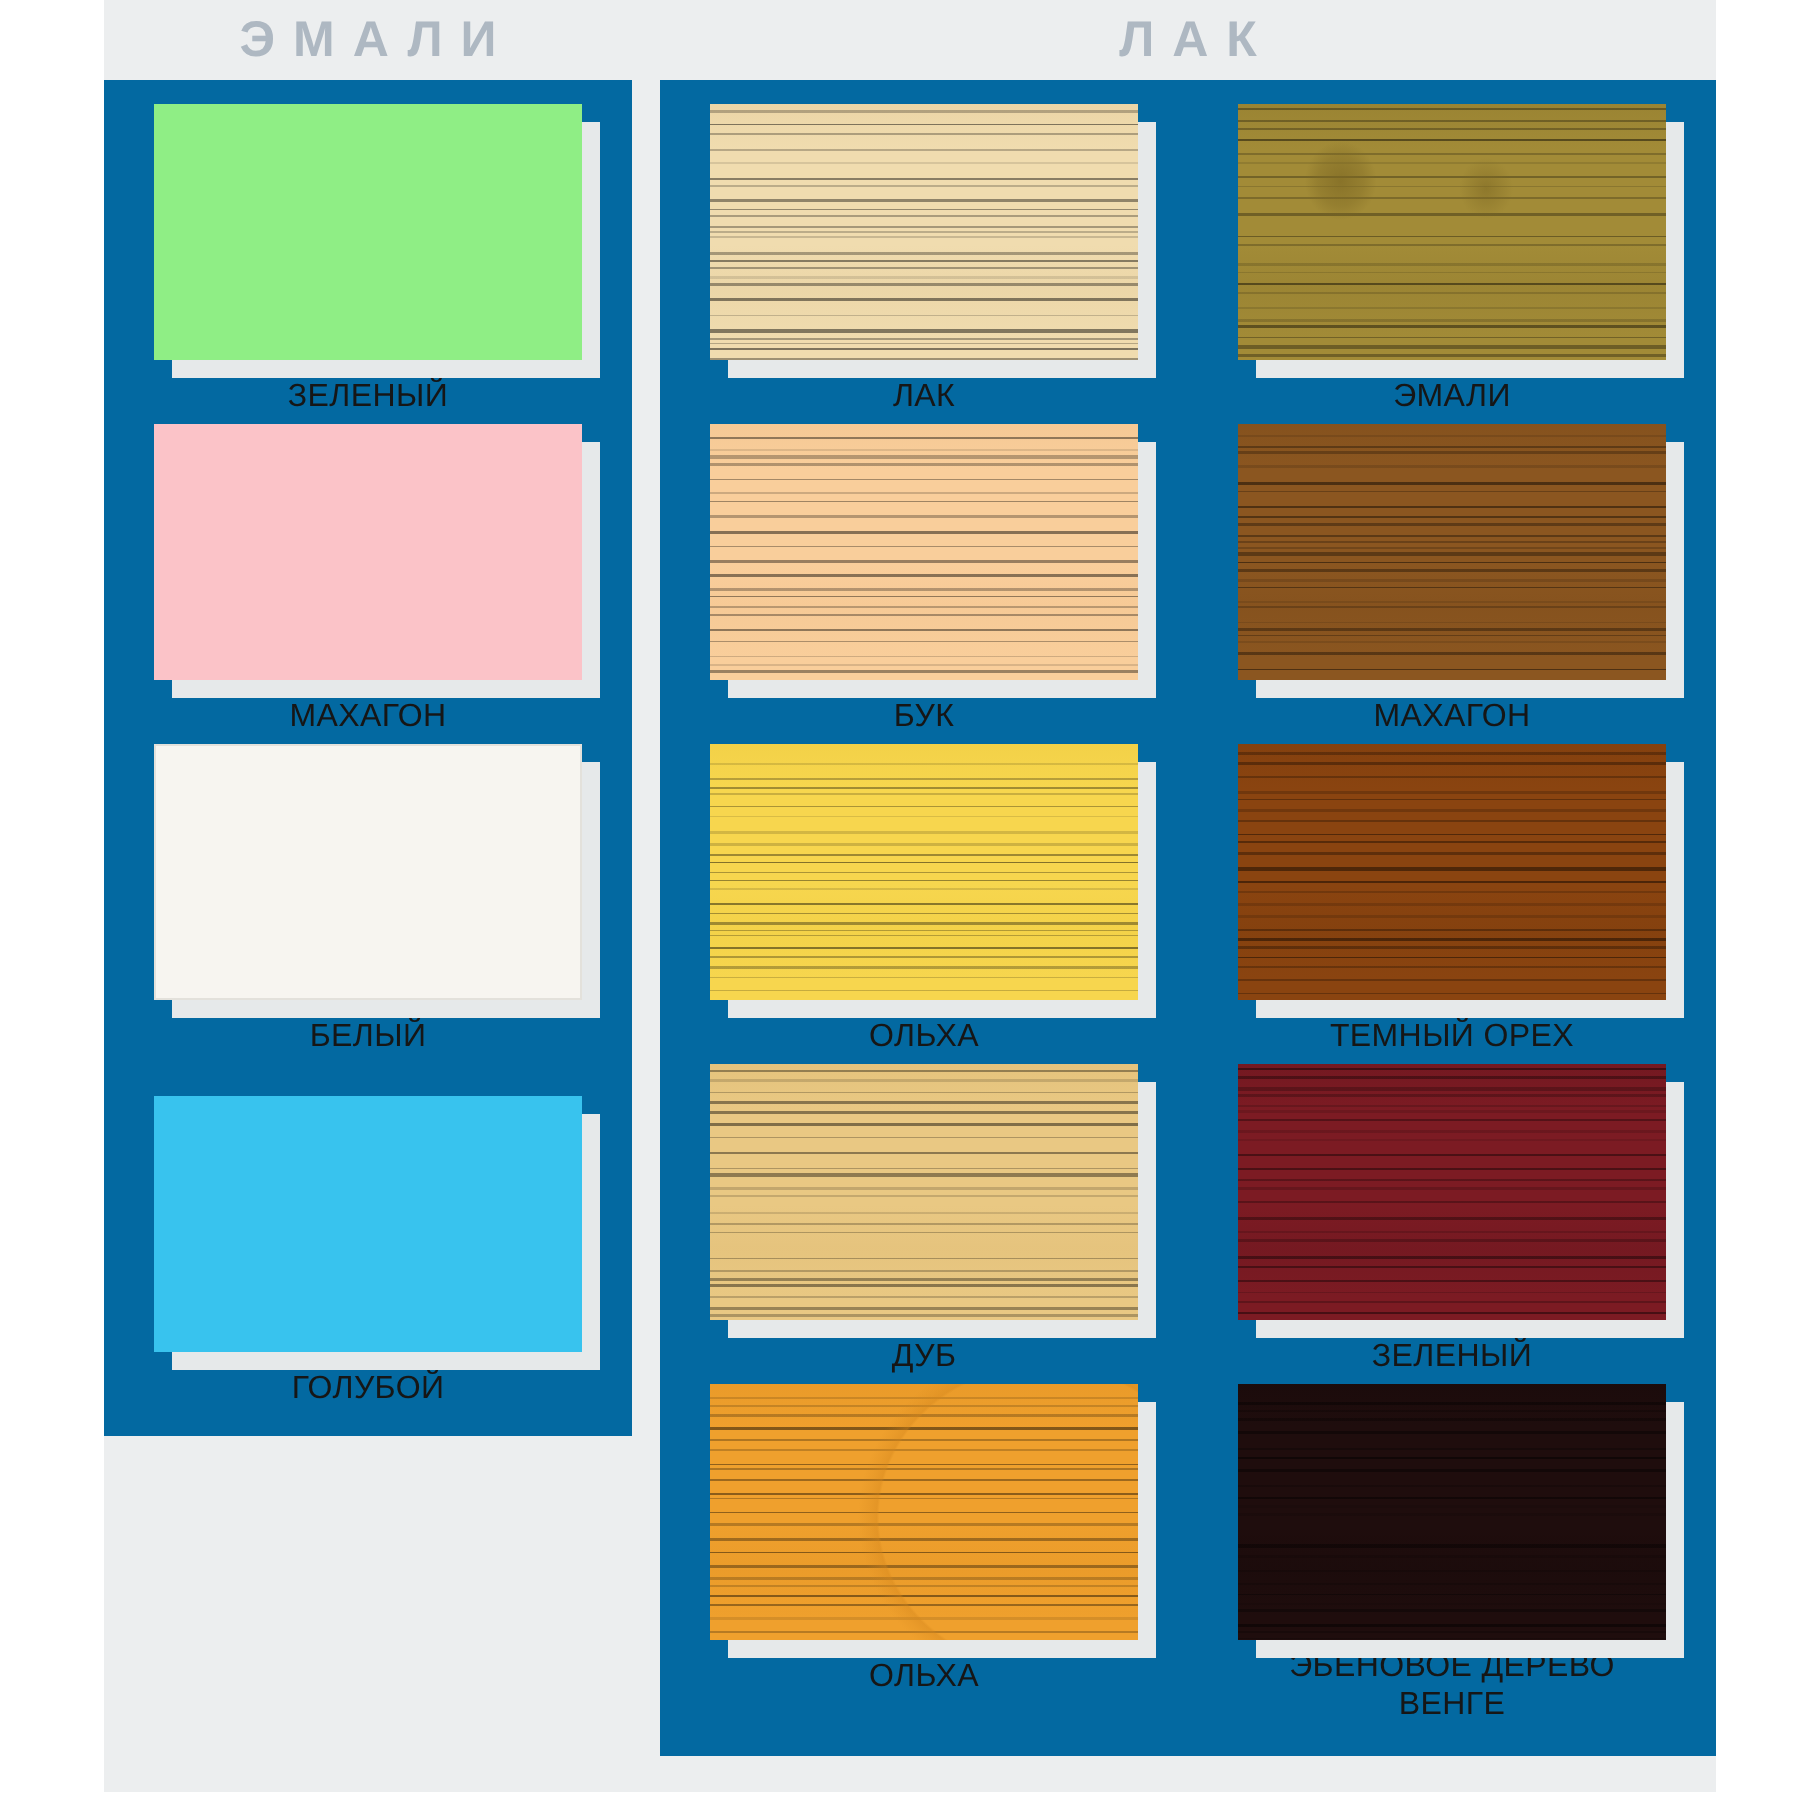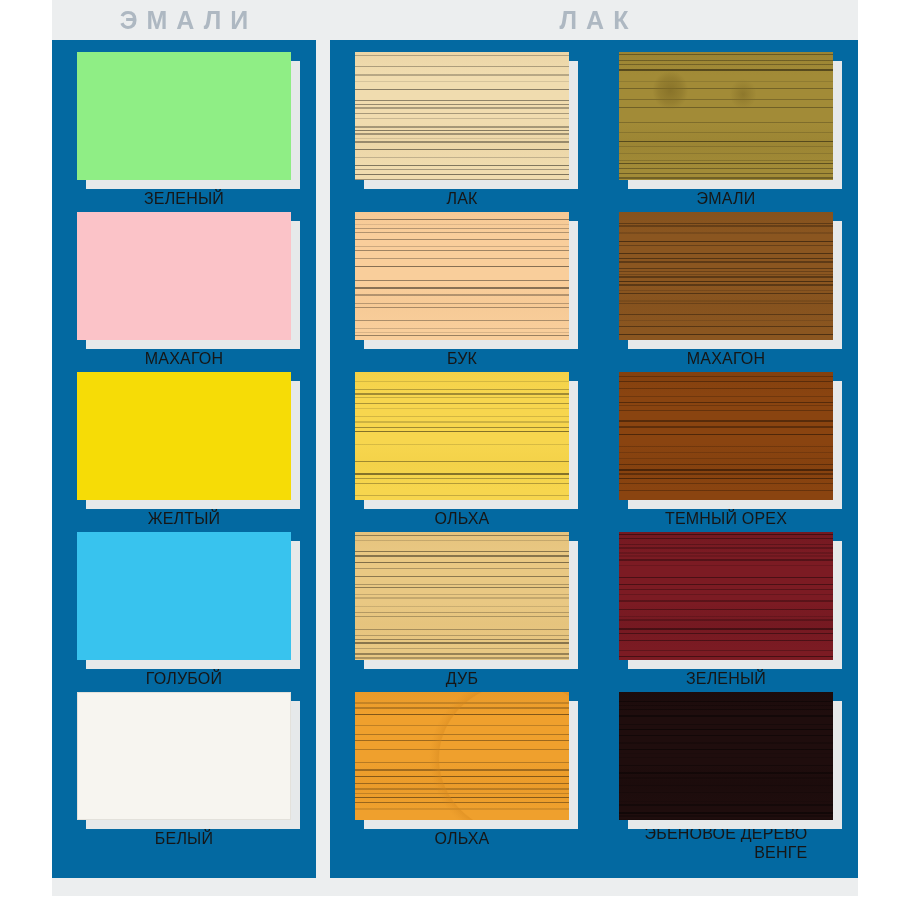--- a/index.html
+++ b/index.html
@@ -120,21 +120,21 @@
     font-size: 16px;
     line-height: 19px;
     color: #161616;
     text-align: center;
     letter-spacing: 0.2px;
     white-space: pre-line;
   }
   .sample-label.two-line { margin-top: 6px; }
 
   
-  .cell.label-up .sample-label { margin-top: 4px; text-align: right; }
+  .cell.label-up .sample-label { margin-top: 4px; }
 </style>
 </head>
 <body>
 
 <div id="chart-root">
 
   <div class="backdrop"></div>
 
   <div class="panels">
 
@@ -147,37 +147,31 @@
                 <div class="swatch" style="background: rgb(143, 238, 133);"></div>
               </div>
               <div class="sample-label">ЗЕЛЕНЫЙ</div>
             </div>
             <div class="cell">
               <div class="swatch-wrap">
                 <div class="swatch" style="background: rgb(251, 195, 200);"></div>
               </div>
               <div class="sample-label">МАХАГОН</div>
             </div>
-            <div class="cell">
-              <div class="swatch-wrap">
-                <div class="swatch" style="background: rgb(246, 220, 6);"></div>
-              </div>
-              <div class="sample-label">ЖЕЛТЫЙ</div>
+            <div class="cell tall">
+              <div class="swatch-wrap">
+                <div class="swatch bordered" style="background: rgb(247, 245, 240);"></div>
+              </div>
+              <div class="sample-label">БЕЛЫЙ</div>
             </div>
             <div class="cell">
               <div class="swatch-wrap">
                 <div class="swatch" style="background: rgb(56, 195, 238);"></div>
               </div>
               <div class="sample-label">ГОЛУБОЙ</div>
-            </div>
-            <div class="cell tall">
-              <div class="swatch-wrap">
-                <div class="swatch bordered" style="background: rgb(247, 245, 240);"></div>
-              </div>
-              <div class="sample-label">БЕЛЫЙ</div>
             </div>
           </div>
       </div>
     </div>
 
     <div style="width:528px;">
       <div class="col-head">ЛАК</div>
       <div class="panel panel-right">
         <div class="grid grid-2" id="grid-varnish">
             <div class="cell">

